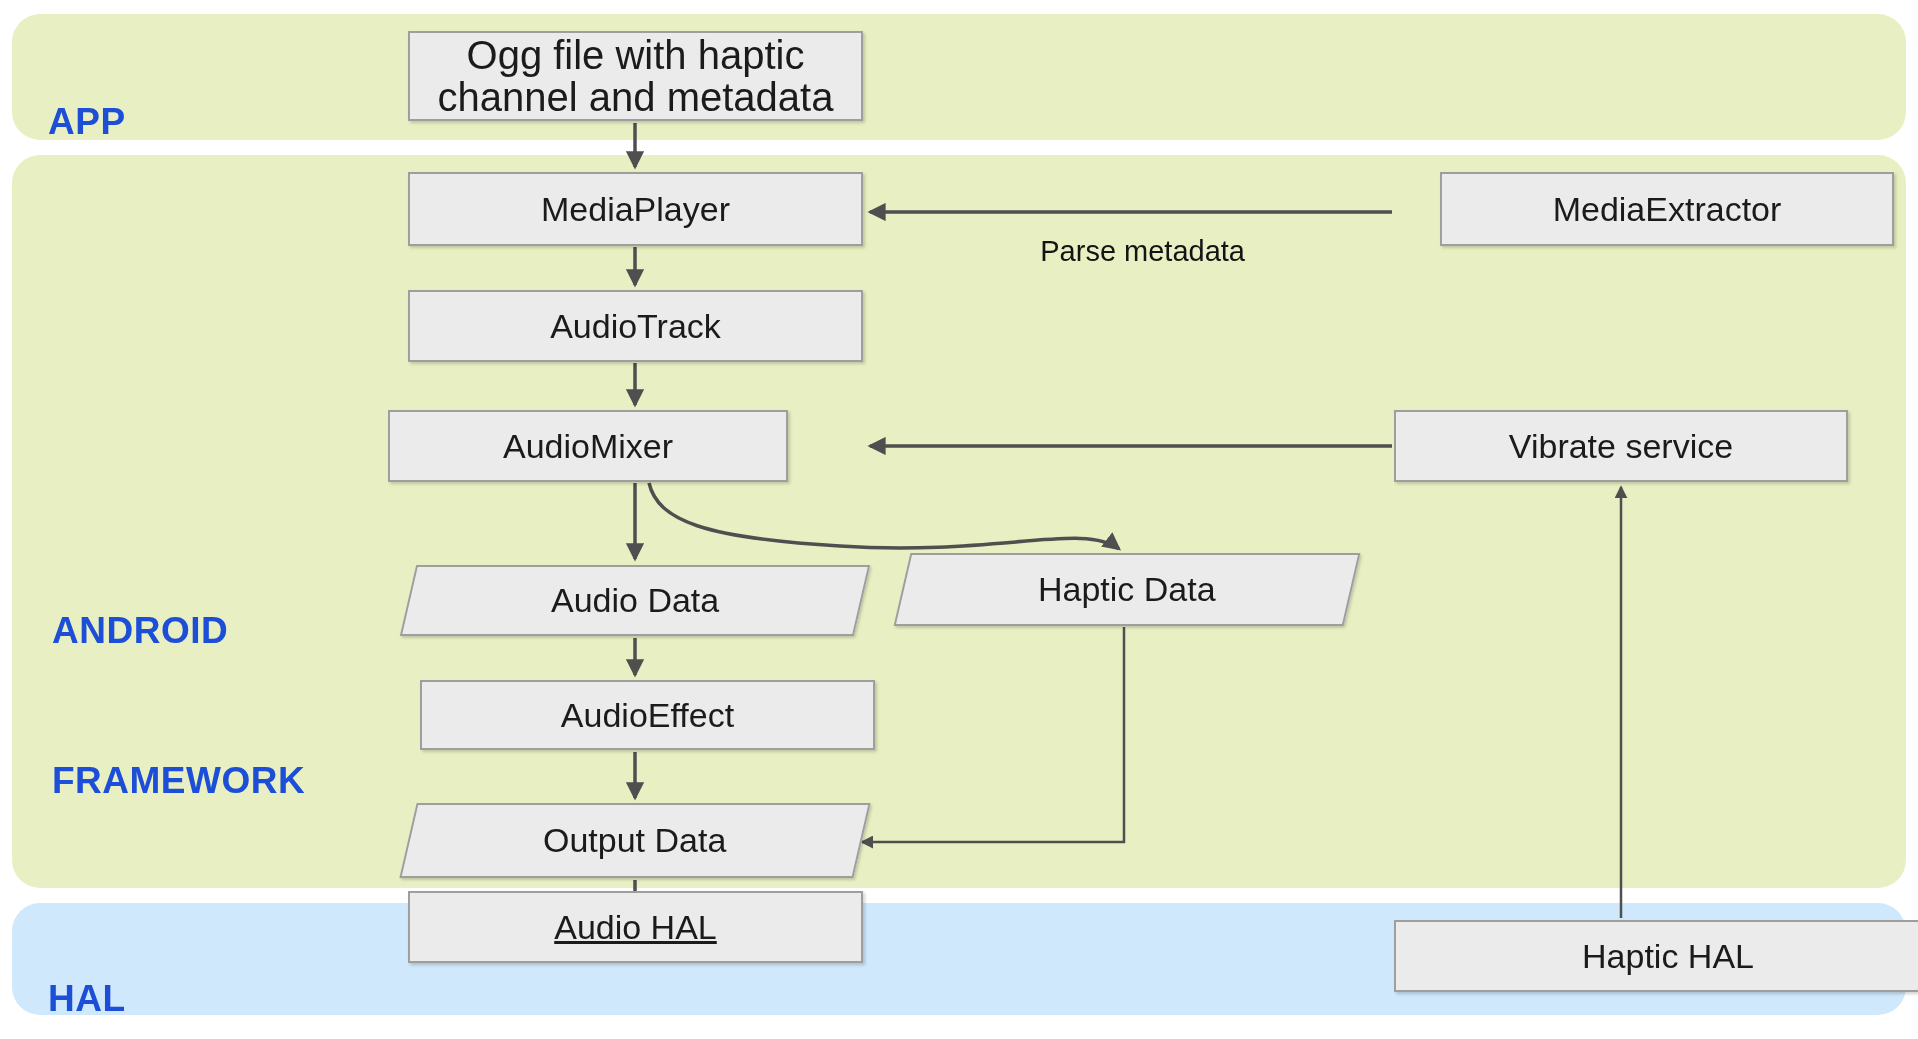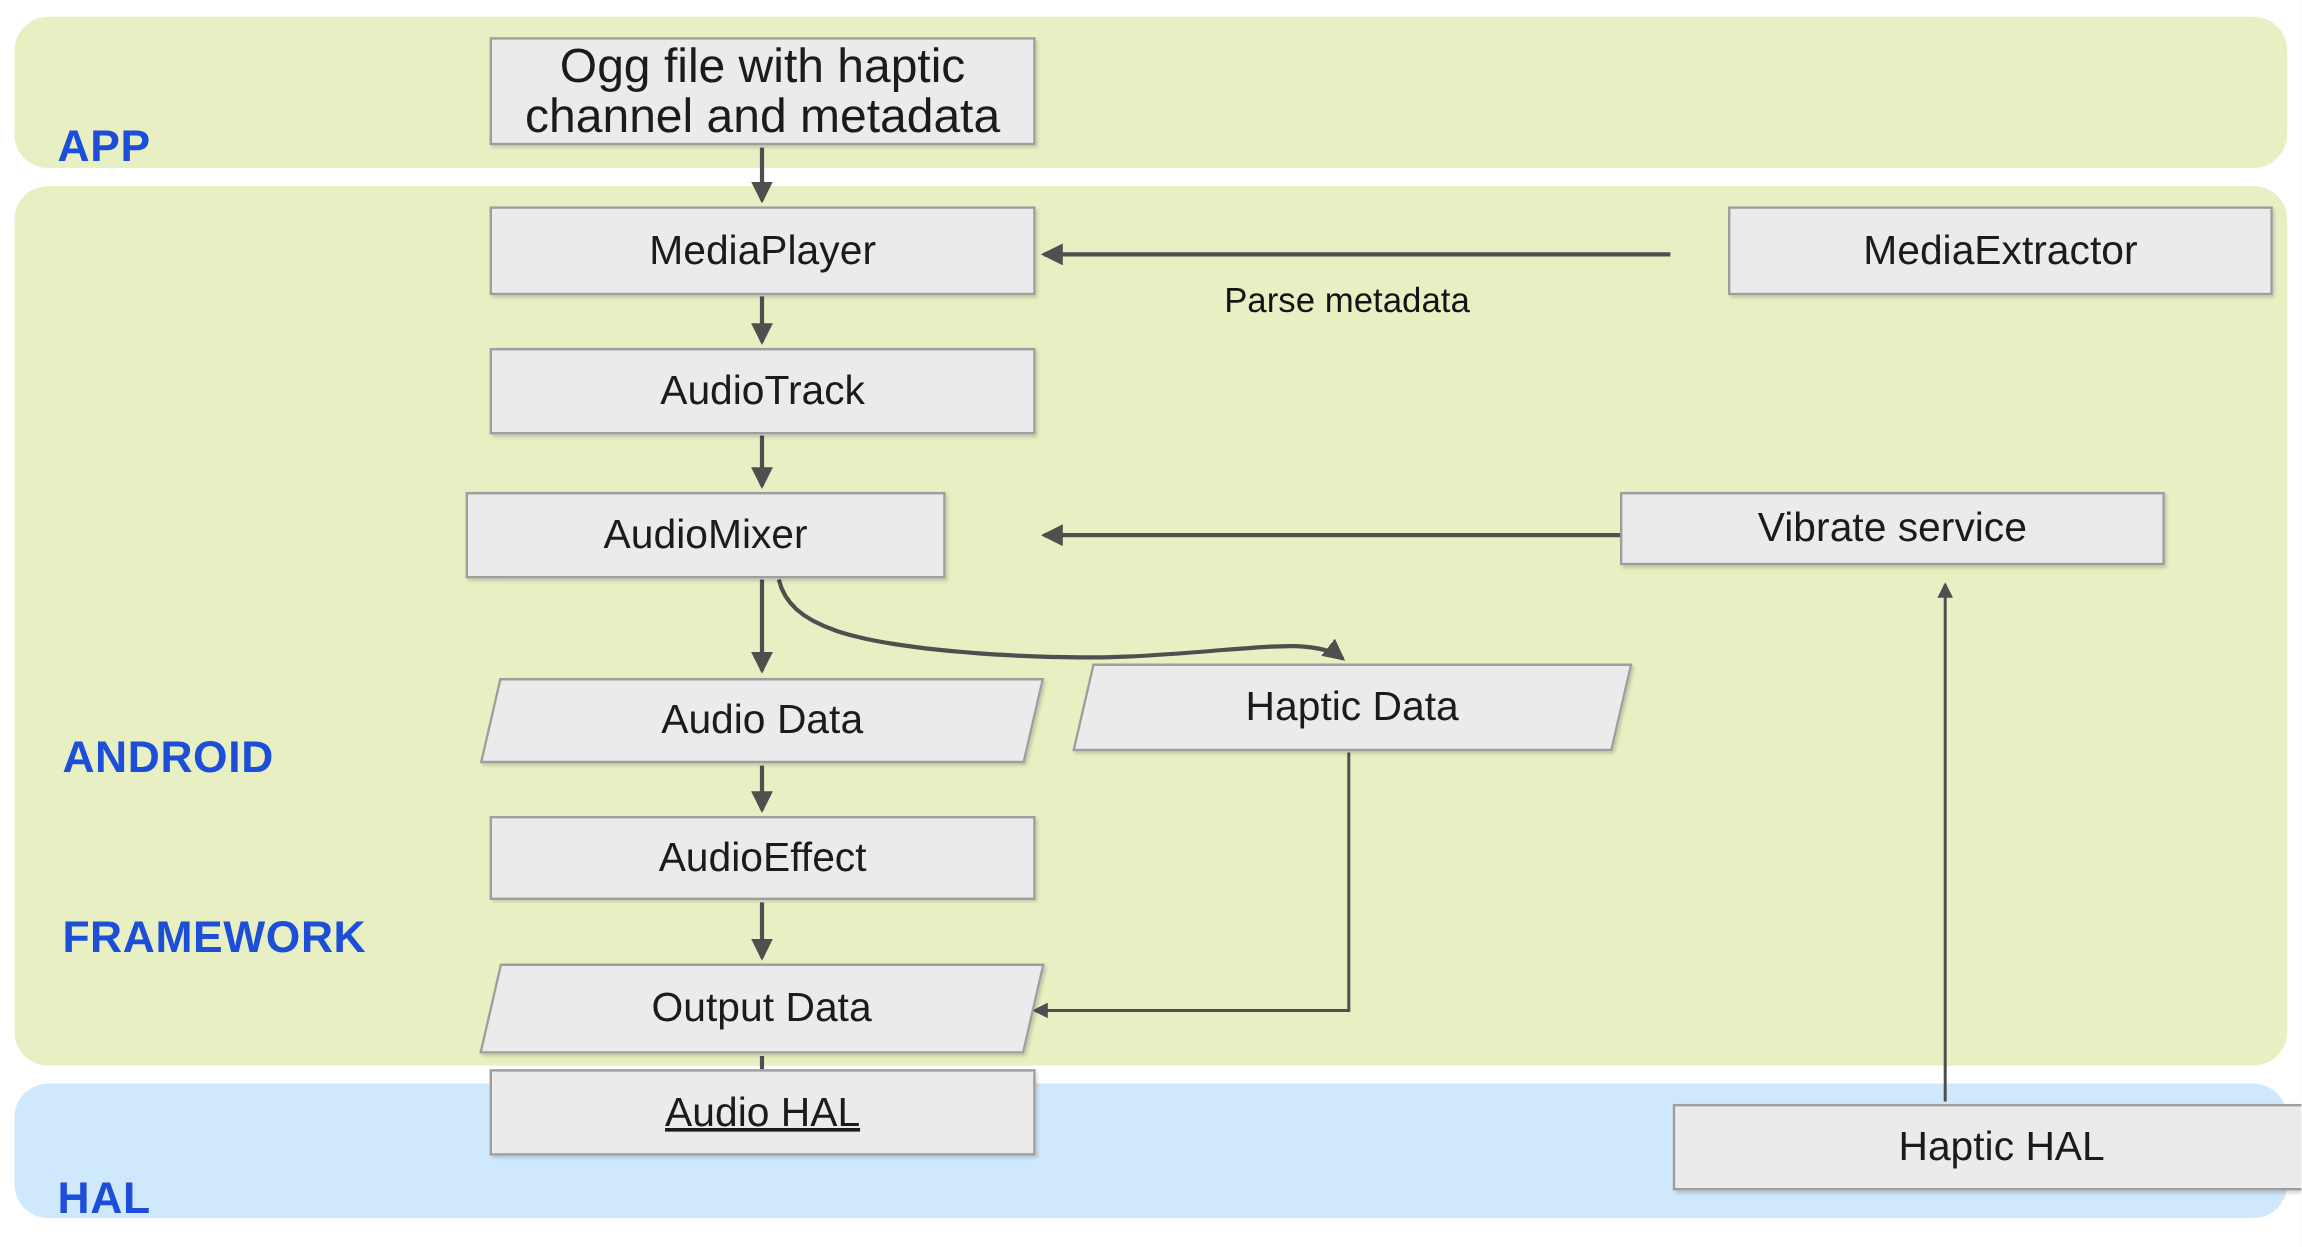--- a/index.html
+++ b/index.html
@@ -63,54 +63,54 @@
     <path class="w35" d="M635,638 L635,675" marker-end="url(#arrow)"></path>
     <path class="w35" d="M635,752 L635,798" marker-end="url(#arrow)"></path>
     <path class="w35" d="M635,880 L635,915" marker-end="url(#arrow)"></path>
     <path class="w35" d="M1392,212 L870,212" marker-end="url(#arrow)"></path>
     <path class="w35" d="M1392,446 L870,446" marker-end="url(#arrow)"></path>
     <path class="w35" d="M649,483 C658,521 705,538 840,546 C995,556 1085,522 1119,549" marker-end="url(#arrow)"></path>
     <path class="w25" d="M1124,627 L1124,842 L862,842" marker-end="url(#arrow)"></path>
     <path class="w25" d="M1621,918 L1621,487" marker-end="url(#arrow)"></path>
   </svg>
 
-  <div class="edge-label" style="left:1000px;top:235px;width:245px;">Parse metadata</div>
+  <div class="edge-label" style="left:1000px;top:235px;width:245px;text-align:right;">Parse metadata</div>
 
   <div class="node" style="left:408px;top:31px;width:455px;height:90px;">
     <div class="twoline">
       <div>Ogg file with haptic</div>
       <div>channel and metadata</div>
     </div>
   </div>
   <div class="node" style="left:408px;top:290px;width:455px;height:72px;">
     <span>AudioTrack</span>
   </div>
   <div class="node" style="left:408px;top:172px;width:455px;height:74px;">
     <span>MediaPlayer</span>
   </div>
   <div class="node" style="left:388px;top:410px;width:400px;height:72px;">
     <span>AudioMixer</span>
   </div>
   <div class="node para" style="left:408px;top:565px;width:454px;height:71px;">
     <span class="lbl">Audio Data</span>
   </div>
-  <div class="node" style="left:408px;top:680px;width:455px;height:70px;align-items:center;">
+  <div class="node" style="left:420px;top:680px;width:455px;height:70px;align-items:center;">
     <span>AudioEffect</span>
   </div>
   <div class="node para" style="left:408px;top:803px;width:454px;height:75px;">
     <span class="lbl">Output Data</span>
   </div>
   <div class="node" style="left:408px;top:891px;width:455px;height:72px;text-decoration:underline;">
     <span>Audio HAL</span>
   </div>
 
   <div class="node" style="left:1394px;top:172px;width:454px;height:74px;margin-left:46px;">
     <span>MediaExtractor</span>
   </div>
-  <div class="node" style="left:1350px;top:410px;width:454px;height:61px;">
+  <div class="node" style="left:1394px;top:410px;width:454px;height:72px;">
     <span>Vibrate service</span>
   </div>
   <div class="node para" style="left:902px;top:553px;width:450px;height:73px;">
     <span class="lbl">Haptic Data</span>
   </div>
   <div class="node" style="left:1394px;top:920px;width:548px;height:72px;">
     <span>Haptic HAL</span>
   </div>
 
 </div>

